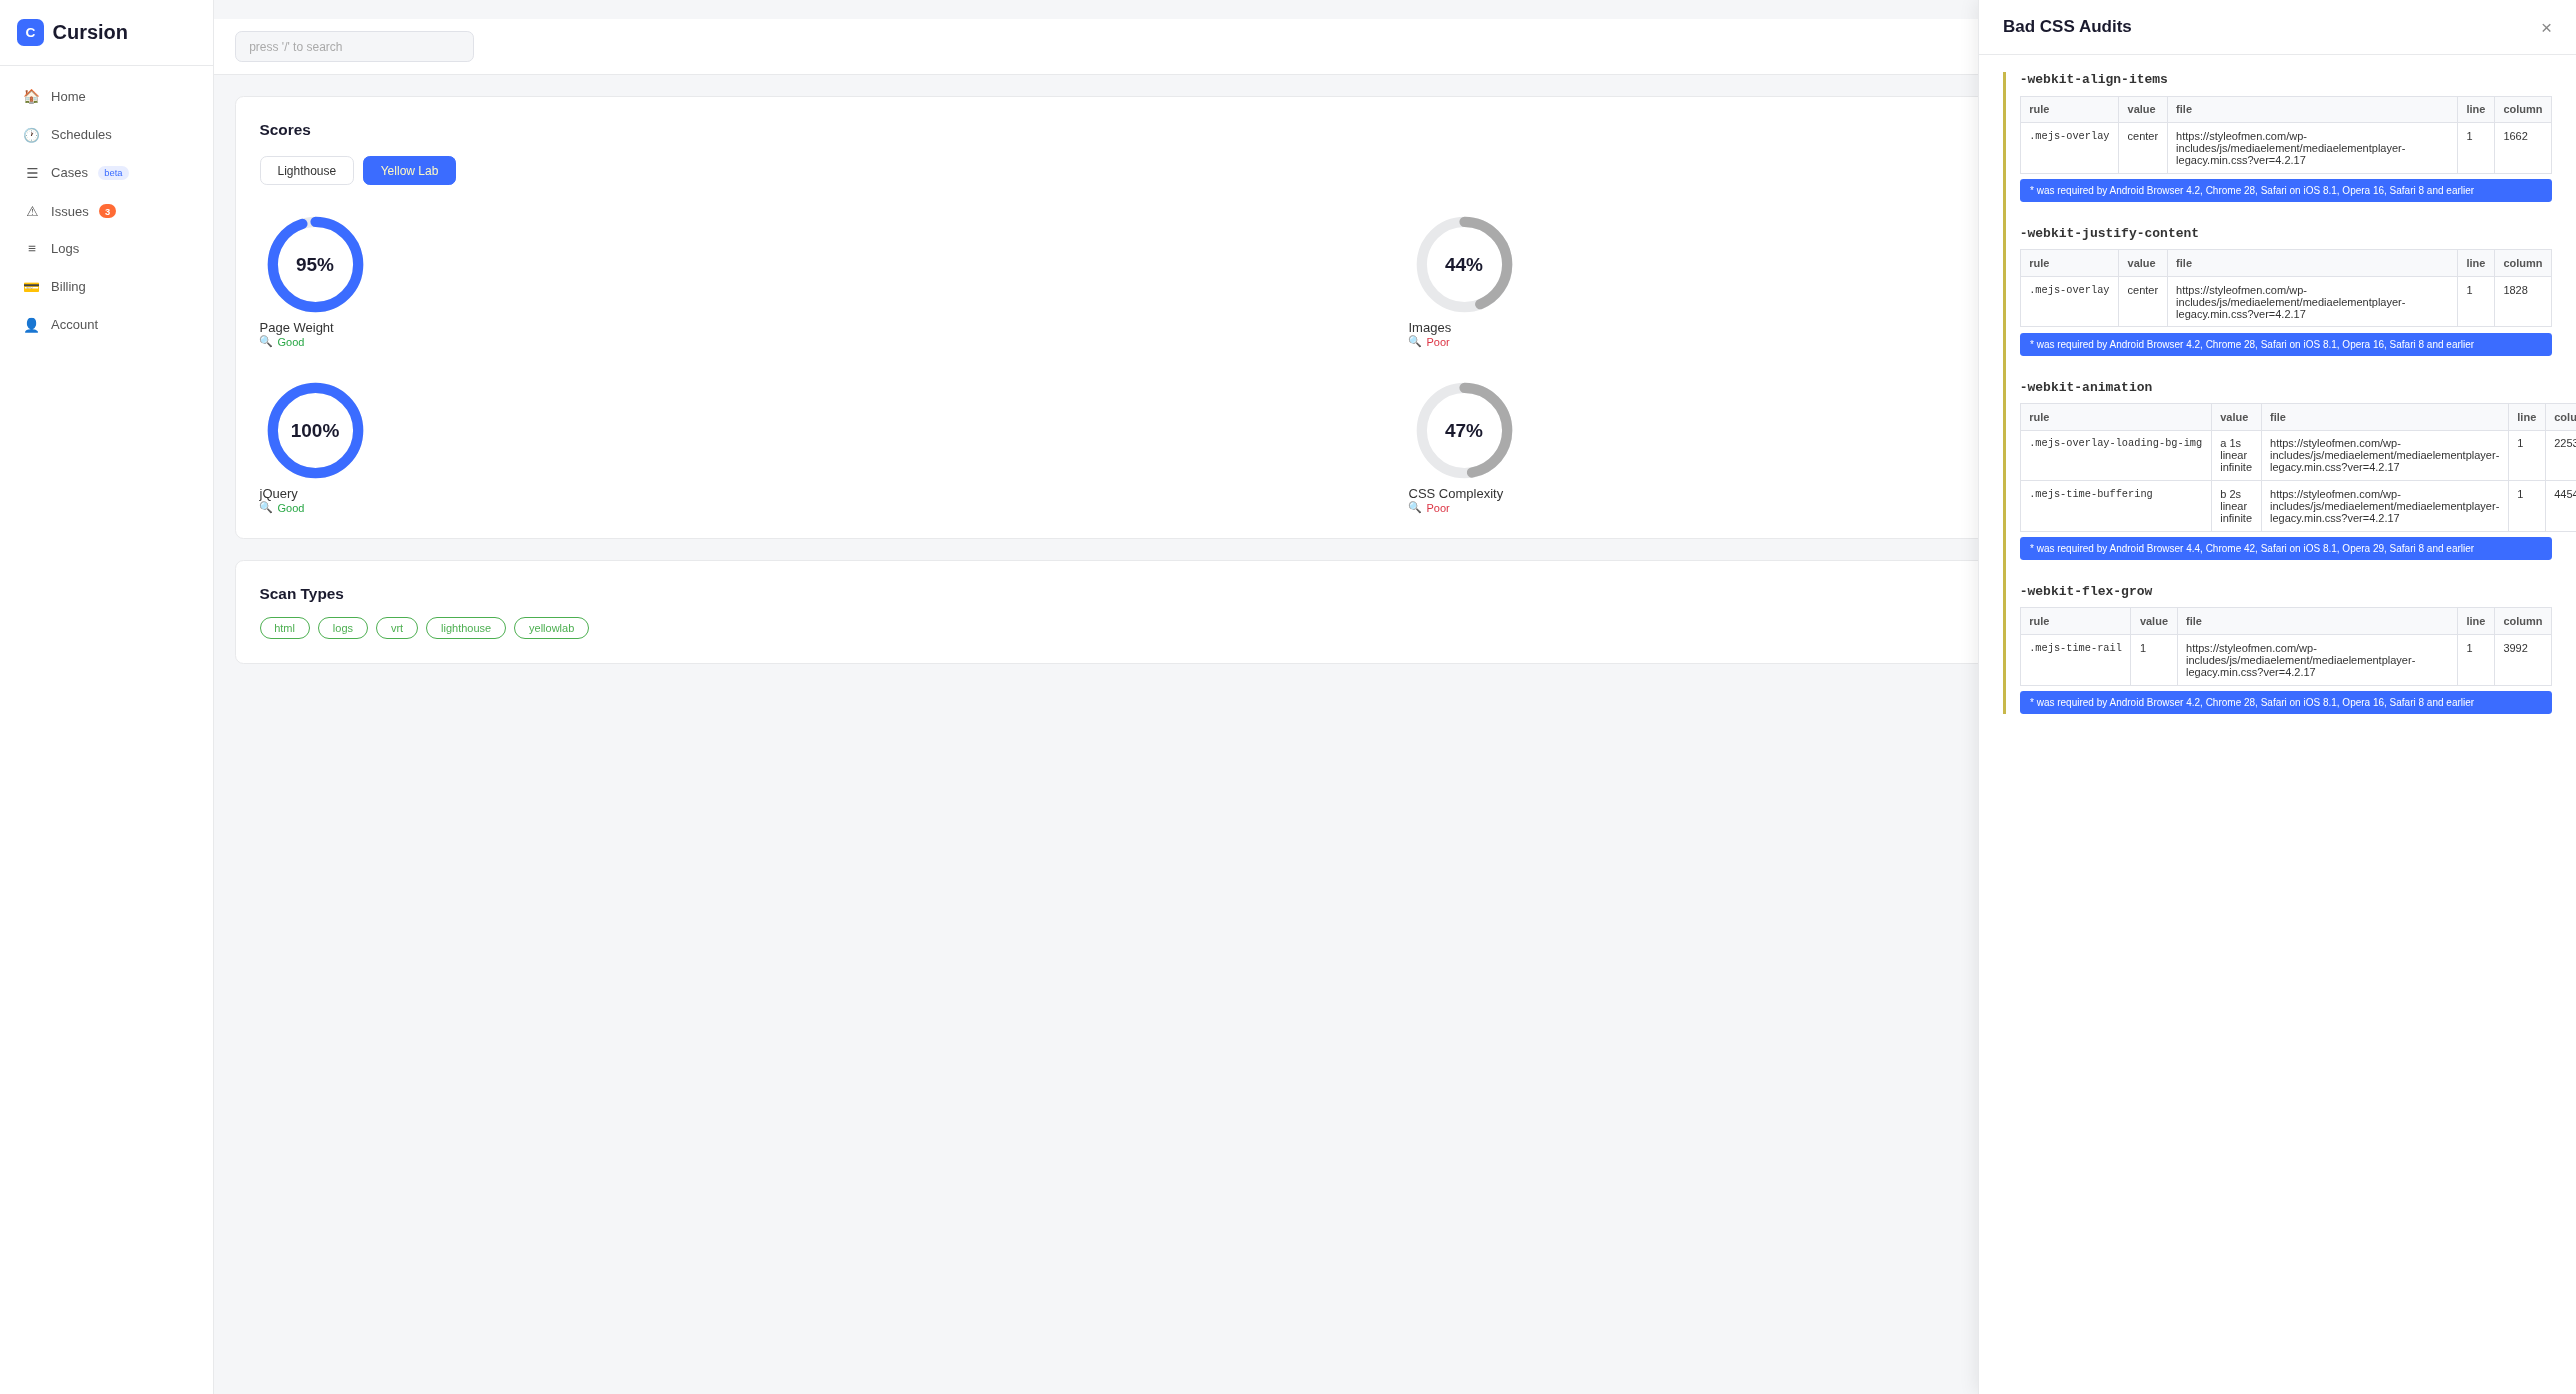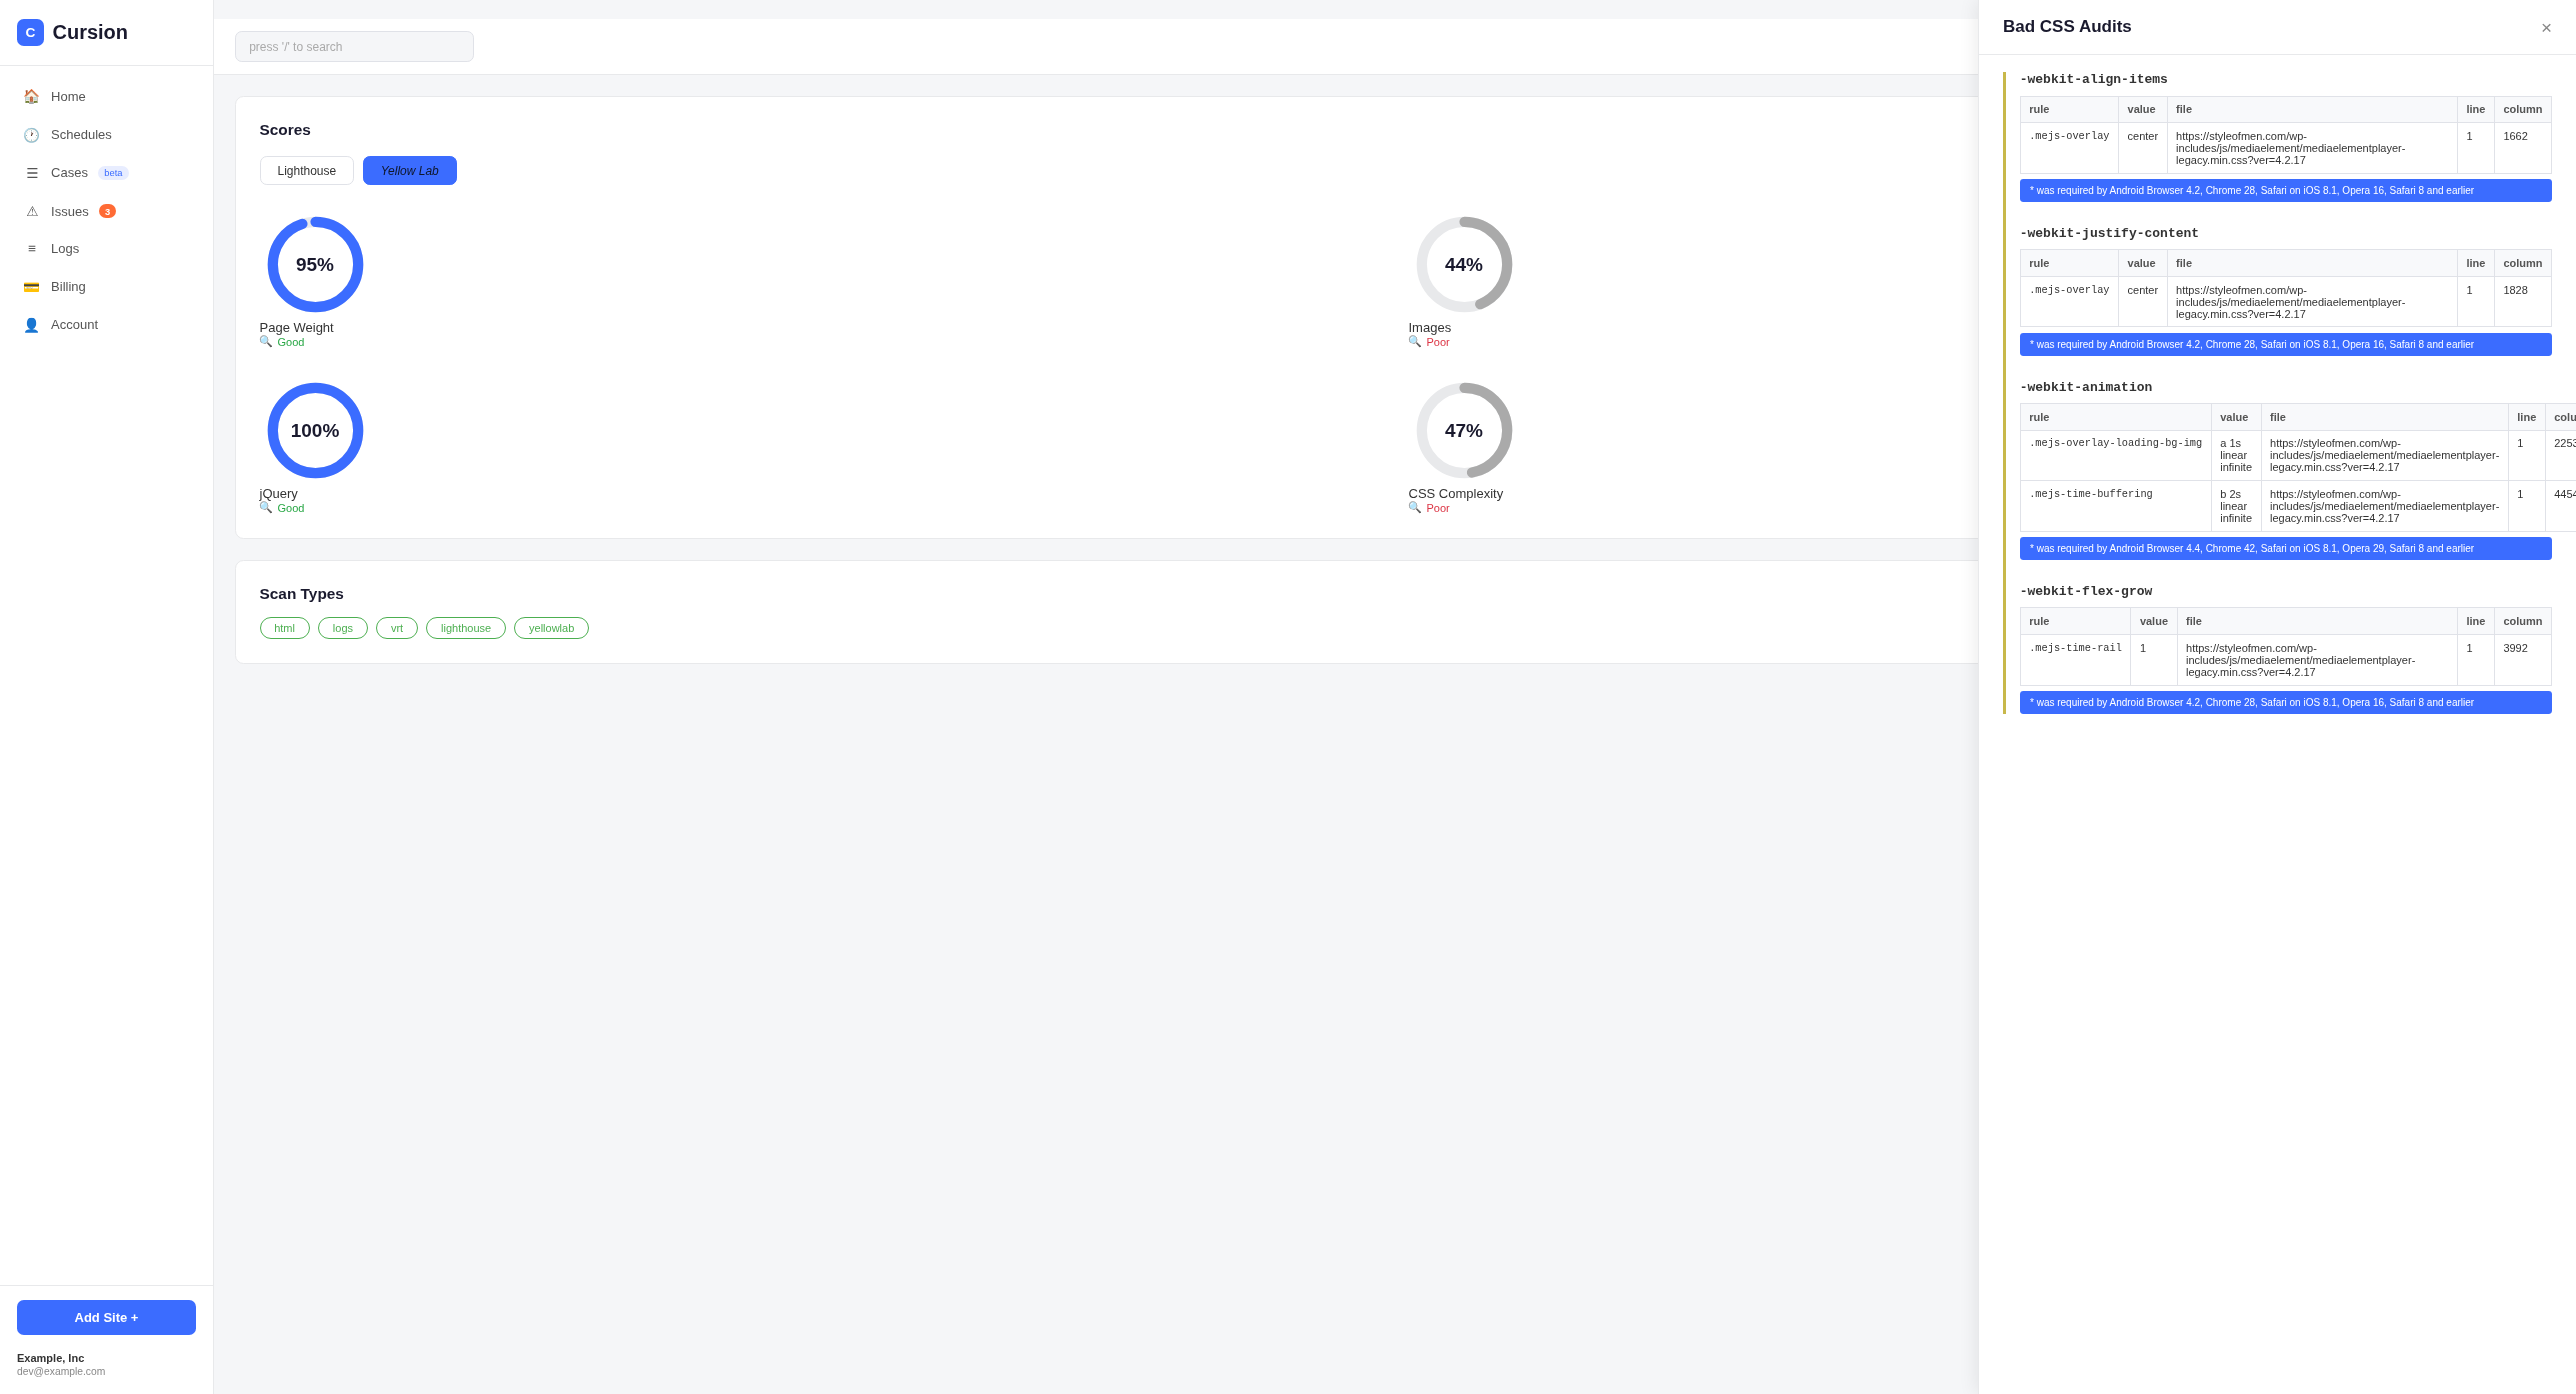--- a/index.html
+++ b/index.html
@@ -159,23 +159,22 @@
       border-radius: 6.8px;
       font-size: 12px;
       font-weight: 500;
       cursor: pointer;
       border: 0.9px solid #e0e2e8;
       background: #fff;
       color: #333;
     }
     .score-tab.active {
       background: #3b6cff;
-      color: #0f172a;
+      color: #fef9c3;
       border-color: #3b6cff;
-      font-style: italic;
     }
 
     
     .scores-grid {
       display: grid;
       grid-template-columns: 1fr 1fr;
       gap: 27px;
     }
     .score-item {
       display: flex;
@@ -358,27 +357,20 @@
     </div>
     <div class="nav-item">
       <span class="nav-icon">💳</span>
       <span>Billing</span>
     </div>
     <div class="nav-item">
       <span class="nav-icon">👤</span>
       <span>Account</span>
     </div>
   </nav>
-  <div class="sidebar-footer">
-    <button class="add-site-btn">Add Site +</button>
-    <div class="user-info">
-      <div class="user-name">Example, Inc</div>
-      <div class="user-email">dev@example.com</div>
-    </div>
-  </div>
 </div>
 
 <div class="main-content">
   <div class="header">
     <div class="search-bar">press '/' to search</div>
   </div>
   <div class="content-area">
 
     <div class="card">
       <div class="card-title">Scores</div>

